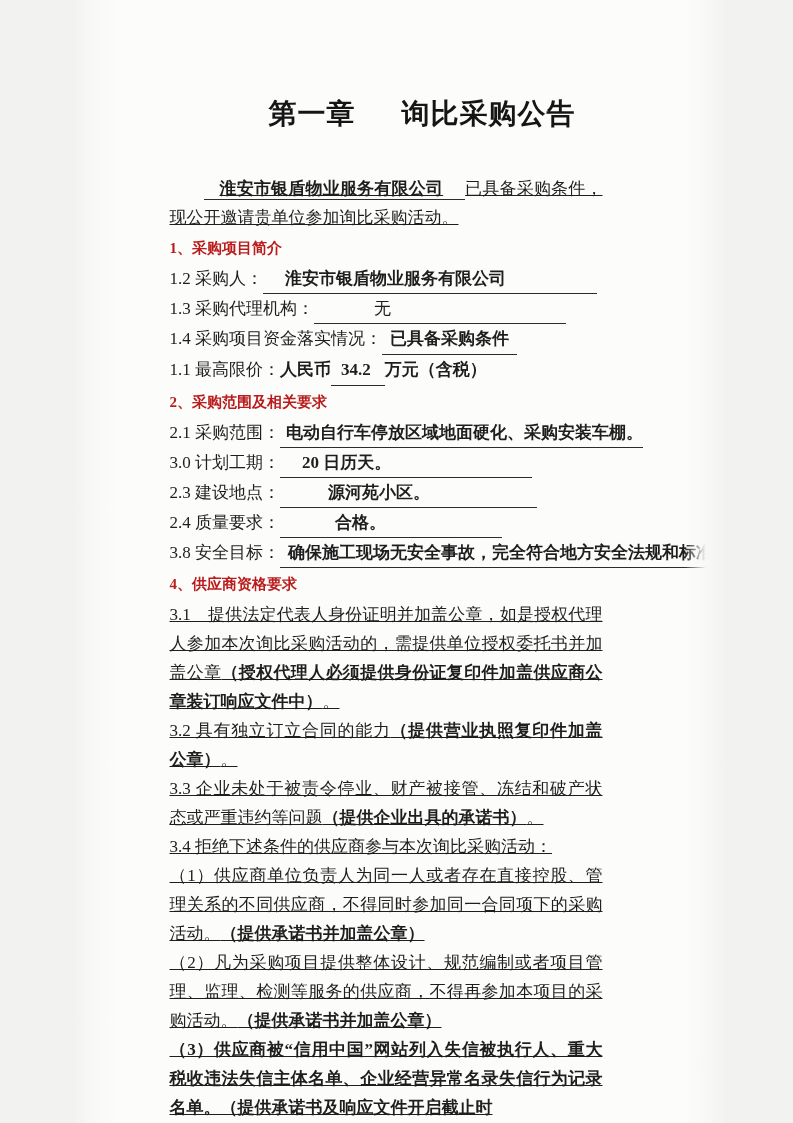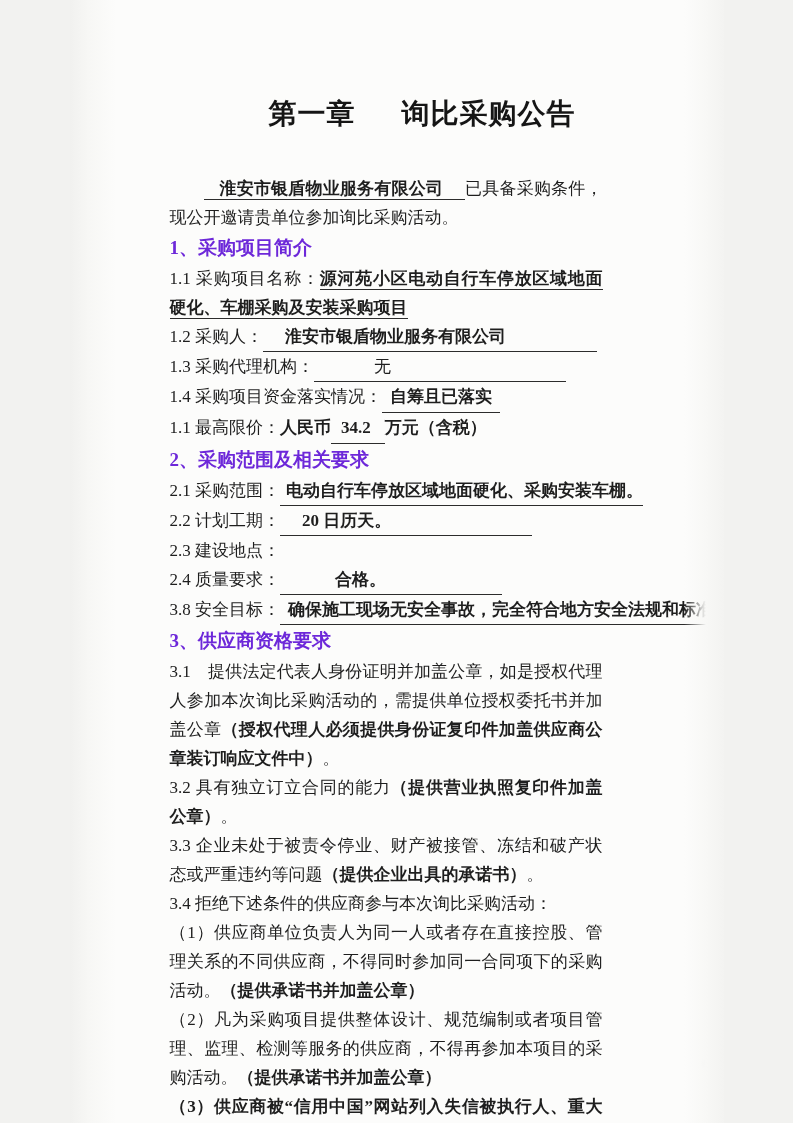--- a/index.html
+++ b/index.html
@@ -45,31 +45,31 @@
     left: 36px;
     text-align: center;
     font-size: 28px;
     font-weight: 700;
     line-height: 36px;
     letter-spacing: 1px;
     color: #151515;
     white-space: nowrap;
   }
   .title .gap { margin-left: 46px; }
-  p { margin: 0; }
+  p { margin: 0; text-decoration: underline; }
   .just { text-align: justify; }
   .intro {
     margin-top: 42px;
     text-indent: 2em;
   }
   .heading {
-    font-size: 19px;
+    font-size: 15px;
     font-weight: 700;
     line-height: 32px;
-    color: #6d28d9;
+    color: #b91c1c;
   }
   .bold { font-weight: 700; }
   .ul {
     border-bottom: 1.6px solid #2c2c2c;
     padding-bottom: 1px;
   }
   .co-pad { padding: 0 22px 1px 16px; }
   .row {
     display: flex;
     align-items: baseline;
@@ -118,73 +118,71 @@
     <div class="title">
       <span>第一章</span><span class="gap">询比采购公告</span>
     </div>
 
     <p class="intro just">
       <span class="ul co-pad bold">淮安市银盾物业服务有限公司</span><span>已具备采购条件，现公开邀请贵单位参加询比采购活动。</span>
     </p>
 
     <div class="heading">1、采购项目简介</div>
 
-    <p class="just">
-      <span class="lbl">1.1 采购项目名称：</span><span class="ul bold">源河苑小区电动自行车停放区域地面硬化、车棚采购及安装采购项目</span>
-    </p>
 
     <div class="row">
       <span class="lbl">1.2 采购人：</span>
       <span class="fill grow ind22"><span class="bold">淮安市银盾物业服务有限公司</span></span>
     </div>
 
     <div class="row">
       <span class="lbl">1.3 采购代理机构：</span>
       <span class="fill w252 ind60"><span>无</span></span>
     </div>
 
     <div class="row">
       <span class="lbl">1.4 采购项目资金落实情况：</span>
-      <span class="fill" style="padding: 0 8px 1px 8px;"><span class="bold">自筹且已落实</span></span>
+      <span class="fill" style="padding: 0 8px 1px 8px;"><span class="bold">已具备采购条件</span></span>
     </div>
 
     <div class="row">
       <span class="lbl">1.1 最高限价：</span>
       <span class="lbl bold">人民币</span>
       <span class="fill amount"><span class="bold">34.2</span></span>
       <span class="lbl bold">万元（含税）</span>
     </div>
 
     <div class="heading">2、采购范围及相关要求</div>
 
     <div class="row">
       <span class="lbl">2.1 采购范围：</span>
       <span class="fill grow" style="padding-left:6px;"><span class="bold">电动自行车停放区域地面硬化、采购安装车棚。</span></span>
     </div>
 
     <div class="row">
-      <span class="lbl">2.2 计划工期：</span>
+      <span class="lbl">3.0 计划工期：</span>
       <span class="fill w252 ind22"><span class="bold">20 日历天。</span></span>
     </div>
 
     <div class="row">
       <span class="lbl">2.3 建设地点：</span>
+      <span class="fill w257 ind48"><span class="bold">源河苑小区。</span></span>
     </div>
 
     <div class="row">
       <span class="lbl">2.4 质量要求：</span>
       <span class="fill w222 ind55"><span class="bold">合格。</span></span>
     </div>
 
     <div class="row">
       <span class="lbl">3.8 安全目标：</span>
       <span class="fill grow ind18" style="padding-left:8px;"><span class="bold">确保施工现场无安全事故，完全符合地方安全法规和标准。</span></span>
     </div>
 
-    <div class="heading">3、供应商资格要求</div>
+    <div class="heading">4、供应商资格要求</div>
 
     <p class="just">
       <span>3.1　提供法定代表人身份证明并加盖公章，如是授权代理人参加本次询比采购活动的，需提供单位授权委托书并加盖公章</span><span class="bold">（授权代理人必须提供身份证复印件加盖供应商公章装订响应文件中）</span><span>。</span>
     </p>
 
     <p class="just">
       <span>3.2 具有独立订立合同的能力</span><span class="bold">（提供营业执照复印件加盖公章）</span><span>。</span>
     </p>
 
     <p class="just">

